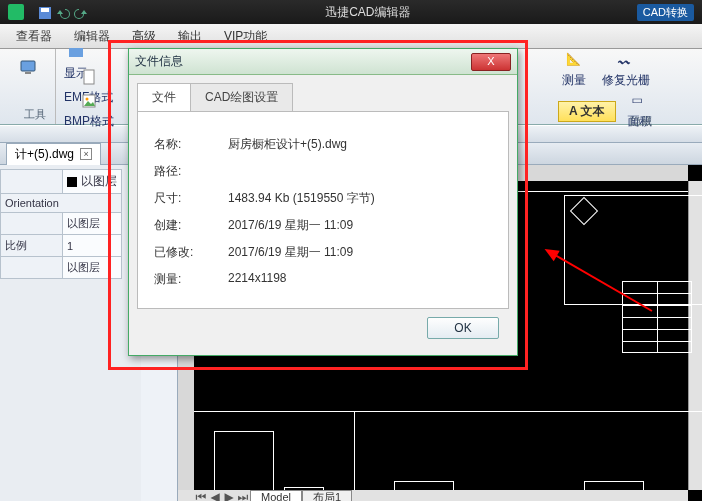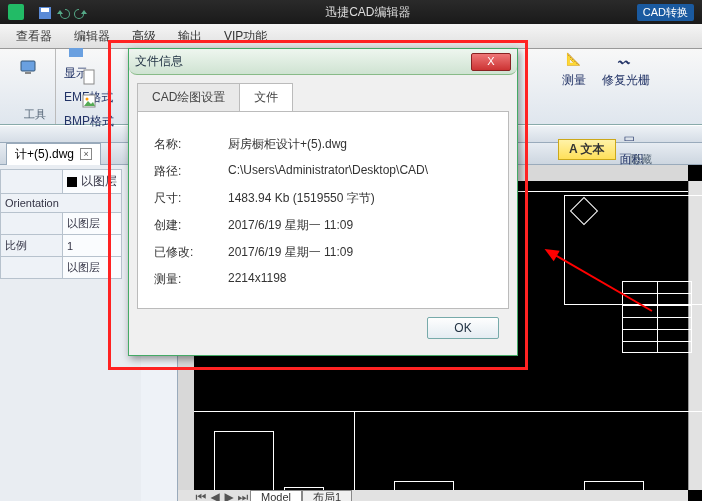--- a/index.html
+++ b/index.html
@@ -68,21 +68,21 @@
 
 .arrow { position:absolute; left:540px; top:280px; transform:rotate(30deg); }
 .arrow .shaft { width:120px; height:2px; background:#f00;}
 .arrow .head { position:absolute; left:-4px; top:-5px; width:0; height:0; border-right:14px solid #f00; border-top:6px solid transparent; border-bottom:6px solid transparent;}
 
 
 .hilite { position:absolute; left:108px; top:40px; width:420px; height:330px; border:3px solid #f22; pointer-events:none; z-index:50;}
 
 
 .dialog { position:absolute; left:128px; top:48px; width:390px; background:#f0f0f0; border:1px solid #4a6; box-shadow:2px 3px 8px rgba(0,0,0,.4); z-index:40;}
-.dlg-titlebar { height:26px; background: linear-gradient(#eef6ef,#cfe3d2); display:flex; align-items:center; padding:0 6px; border-bottom:1px solid #8b8;border-radius:8px;}
+.dlg-titlebar { height:26px; background: linear-gradient(#eef6ef,#cfe3d2); display:flex; align-items:center; padding:0 6px; border-bottom:1px solid #8b8;}
 .dlg-titlebar .t { flex:1; color:#234;}
 .dlg-titlebar .close { width:40px; height:18px; background: linear-gradient(#e77,#c33); border:1px solid #822; border-radius:2px; color:#fff; text-align:center; line-height:15px; font-size:11px;}
 .dlg-body { padding:8px;}
 .dlg-tabs { display:flex; border-bottom:1px solid #bbb; }
 .dlg-tab { padding:5px 14px; border:1px solid #bbb; border-bottom:none; background:#e9e9e9; color:#444; margin-right:-1px;}
 .dlg-tab.active { background:#fff;}
 .dlg-content { background:#fff; border:1px solid #bbb; border-top:none; padding:14px 16px 10px;}
 .dlg-row { display:flex; margin:10px 0;}
 .dlg-row .lab { width:74px; color:#333;}
 .dlg-row .val { color:#333;}
@@ -178,21 +178,21 @@
     <div style="display:flex; gap:8px; align-items:center;">
       <span class="btn">
           <span class="ic">📐</span>
           <span>测量</span>
         </span>
       <span class="btn">
           <span class="ic">〰</span>
           <span>修复光栅</span>
         </span>
     </div>
-    <div style="display:flex; gap:0; align-items:center;margin-top:38px;">
+    <div style="display:flex; gap:8px; align-items:center;">
       <span class="textbtn">A 文本</span>
       <span class="btn">
           <span class="ic">▭</span>
           <span>面积</span>
         </span>
     </div>
     <span class="grp-label" style="right:46px">隐藏</span>
   </div>
   <span class="grp-label" style="left:24px">工具</span>
 </div>
@@ -285,31 +285,30 @@
 
 <div class="hilite"></div>
 
 <div class="dialog">
   <div class="dlg-titlebar">
     <span class="t">文件信息</span>
     <span class="close">X</span>
   </div>
   <div class="dlg-body">
     <div class="dlg-tabs">
+      <div class="dlg-tab active">文件</div>
       <div class="dlg-tab">CAD绘图设置</div>
-      <div class="dlg-tab active">文件</div>
     </div>
     <div class="dlg-content">
       <div class="dlg-row">
           <span class="lab">名称:</span>
           <span class="val">厨房橱柜设计+(5).dwg</span>
         </div>
       <div class="dlg-row">
           <span class="lab">路径:</span>
-          <span class="val">C:\Users\Administrator\Desktop\CAD\</span>
         </div>
       <div class="dlg-row">
           <span class="lab">尺寸:</span>
           <span class="val">1483.94 Kb (1519550 字节)</span>
         </div>
       <div class="dlg-row">
           <span class="lab">创建:</span>
           <span class="val">2017/6/19 星期一 11:09</span>
         </div>
       <div class="dlg-row">

